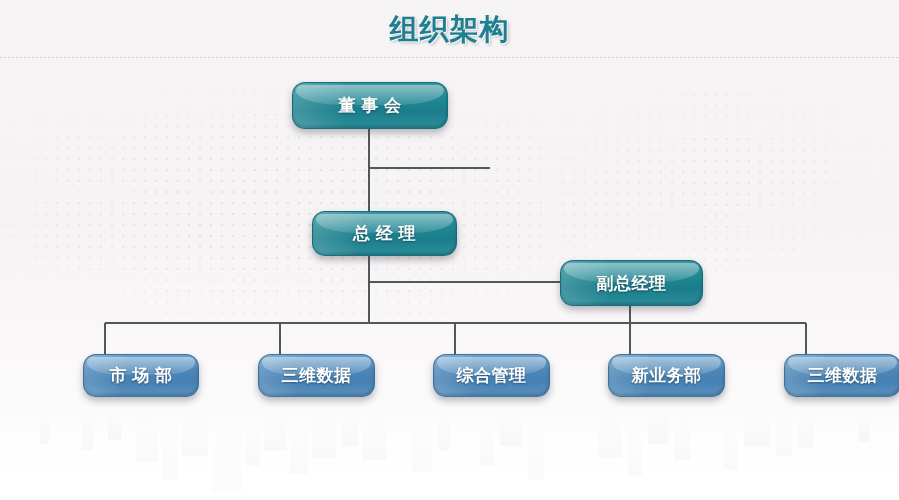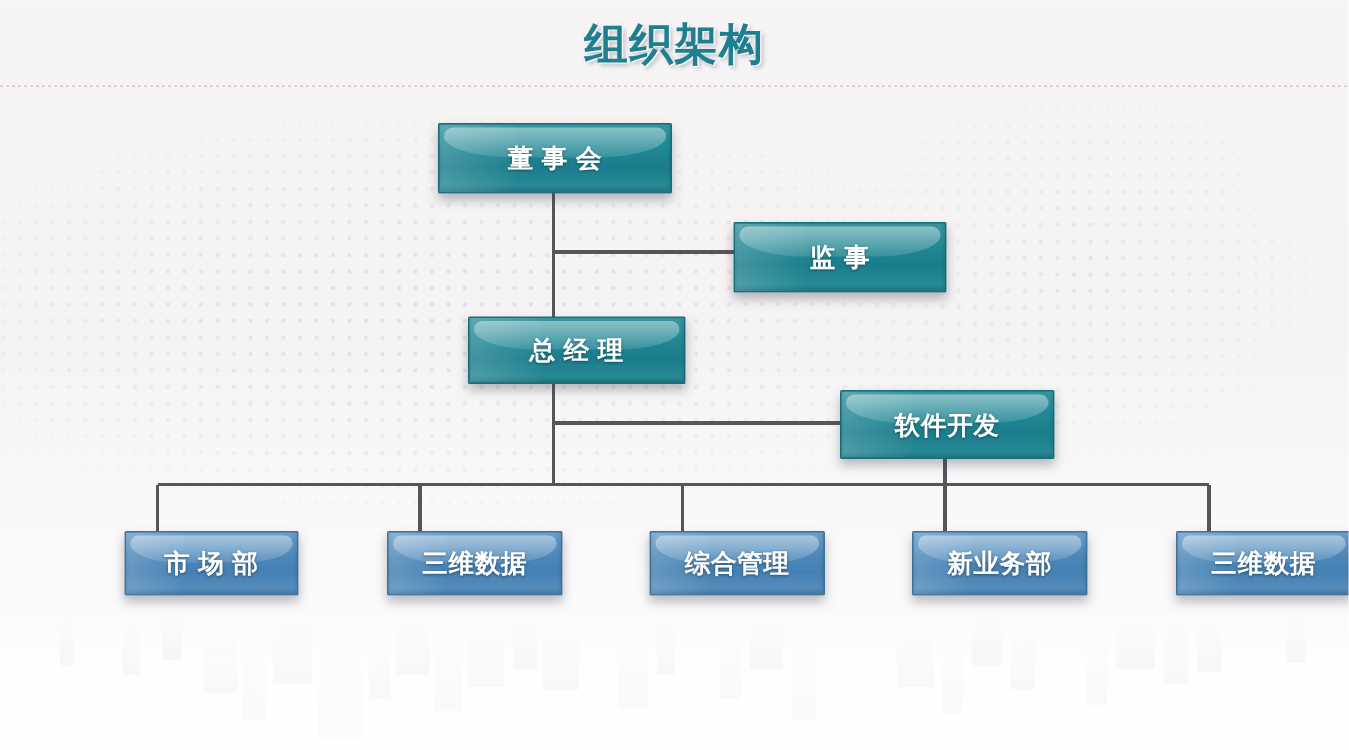--- a/index.html
+++ b/index.html
@@ -87,21 +87,21 @@
     position: absolute;
     left: 0; top: 0;
     width: 899px; height: 500px;
     pointer-events: none;
   }
   .lines svg { display: block; }
 
   
   .node {
     position: absolute;
-    border-radius: 1px;
+    border-radius: 13px;
     display: flex;
     align-items: center;
     justify-content: center;
     color: #ffffff;
     font-size: 17px;
     font-weight: bold;
     letter-spacing: 0.5px;
     white-space: nowrap;
     box-shadow: 0 4px 7px rgba(60,60,70,0.34), inset 0 -2px 3px rgba(0,0,0,0.20);
     text-shadow: 0 1px 2px rgba(0,0,0,0.40);
@@ -290,30 +290,27 @@
       </g>
     </svg>
   </div>
 
   <div class="title">组织架构</div>
 
   <div class="node teal" style="left:292px; top:82px; width:154px; height:45px;">
     <span class="lbl">董 事 会</span>
   </div>
 
-  <div class="node teal" style="left:489px; top:148px; width:140px; height:45px;">
-    <span class="lbl">监  事</span>
-  </div>
 
   <div class="node teal" style="left:312px; top:211px; width:143px; height:43px;align-items:center;">
     <span class="lbl">总 经 理</span>
   </div>
 
   <div class="node teal" style="left:560px; top:260px; width:141px; height:44px;">
-    <span class="lbl">软件开发</span>
+    <span class="lbl">副总经理</span>
   </div>
 
   <div class="node blue" style="left:47px; top:354px; width:114px; height:41px;">
     <span class="lbl">市 场 部</span>
   </div>
 
   <div class="node blue" style="left:222px; top:354px; width:115px; height:41px;">
     <span class="lbl">三维数据</span>
   </div>
 

